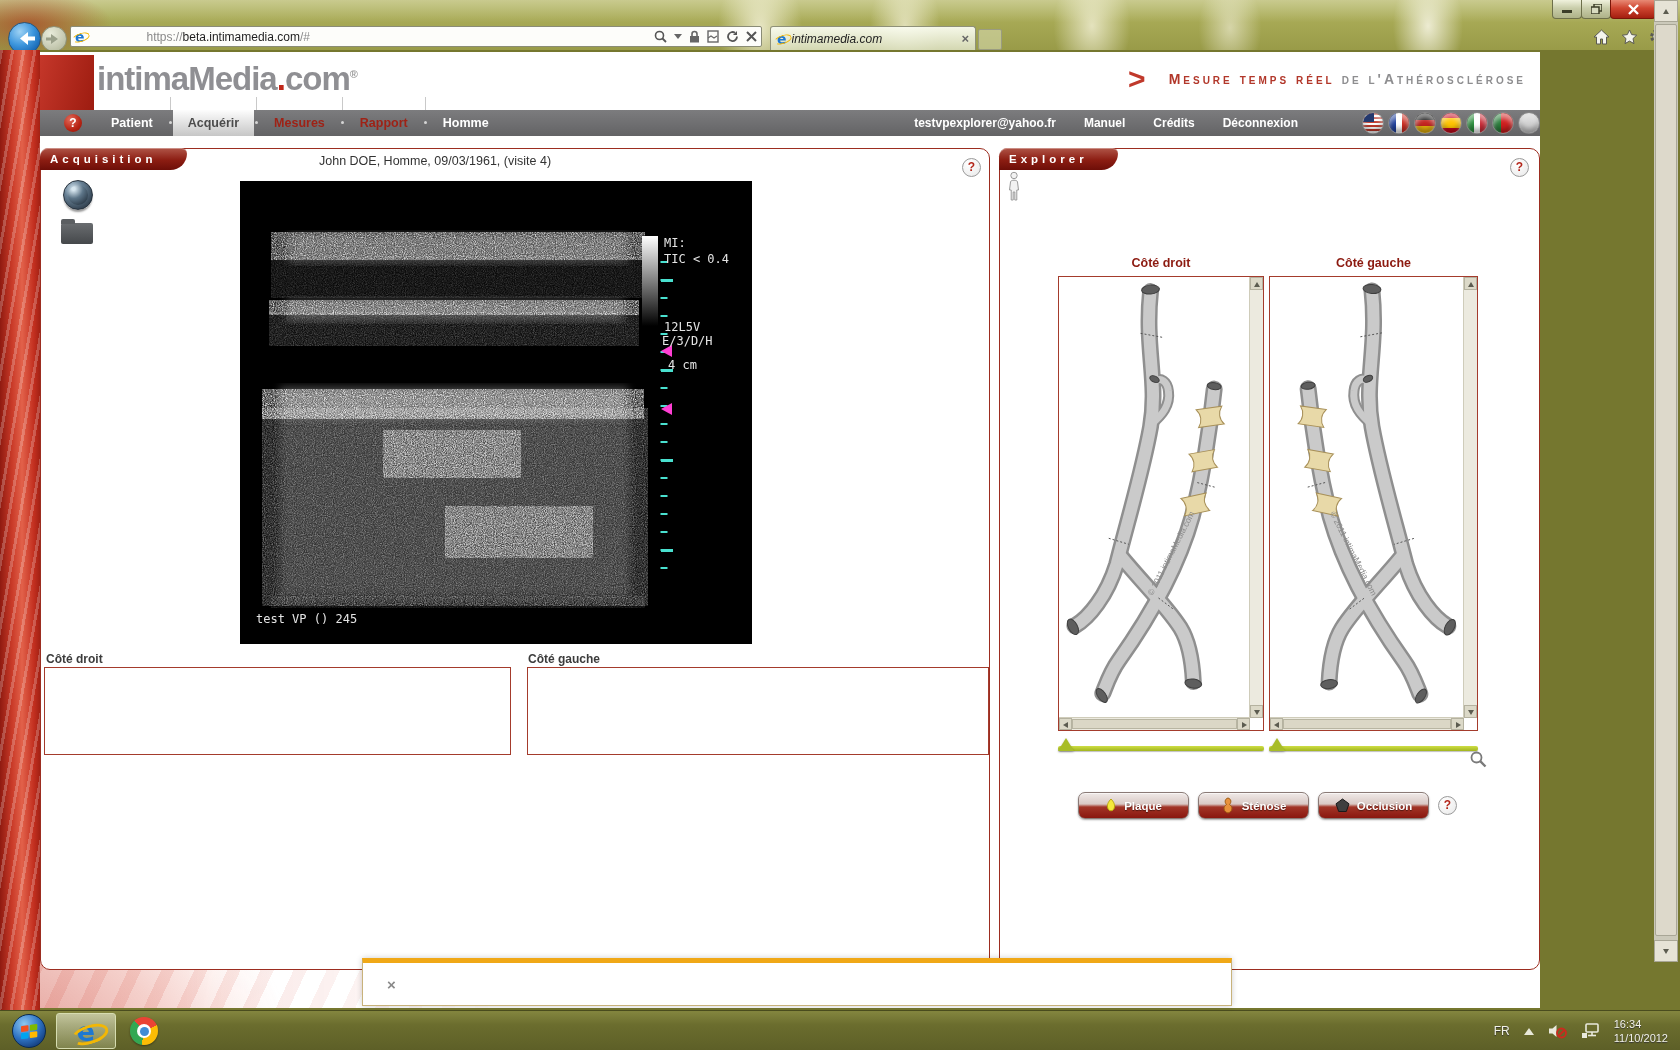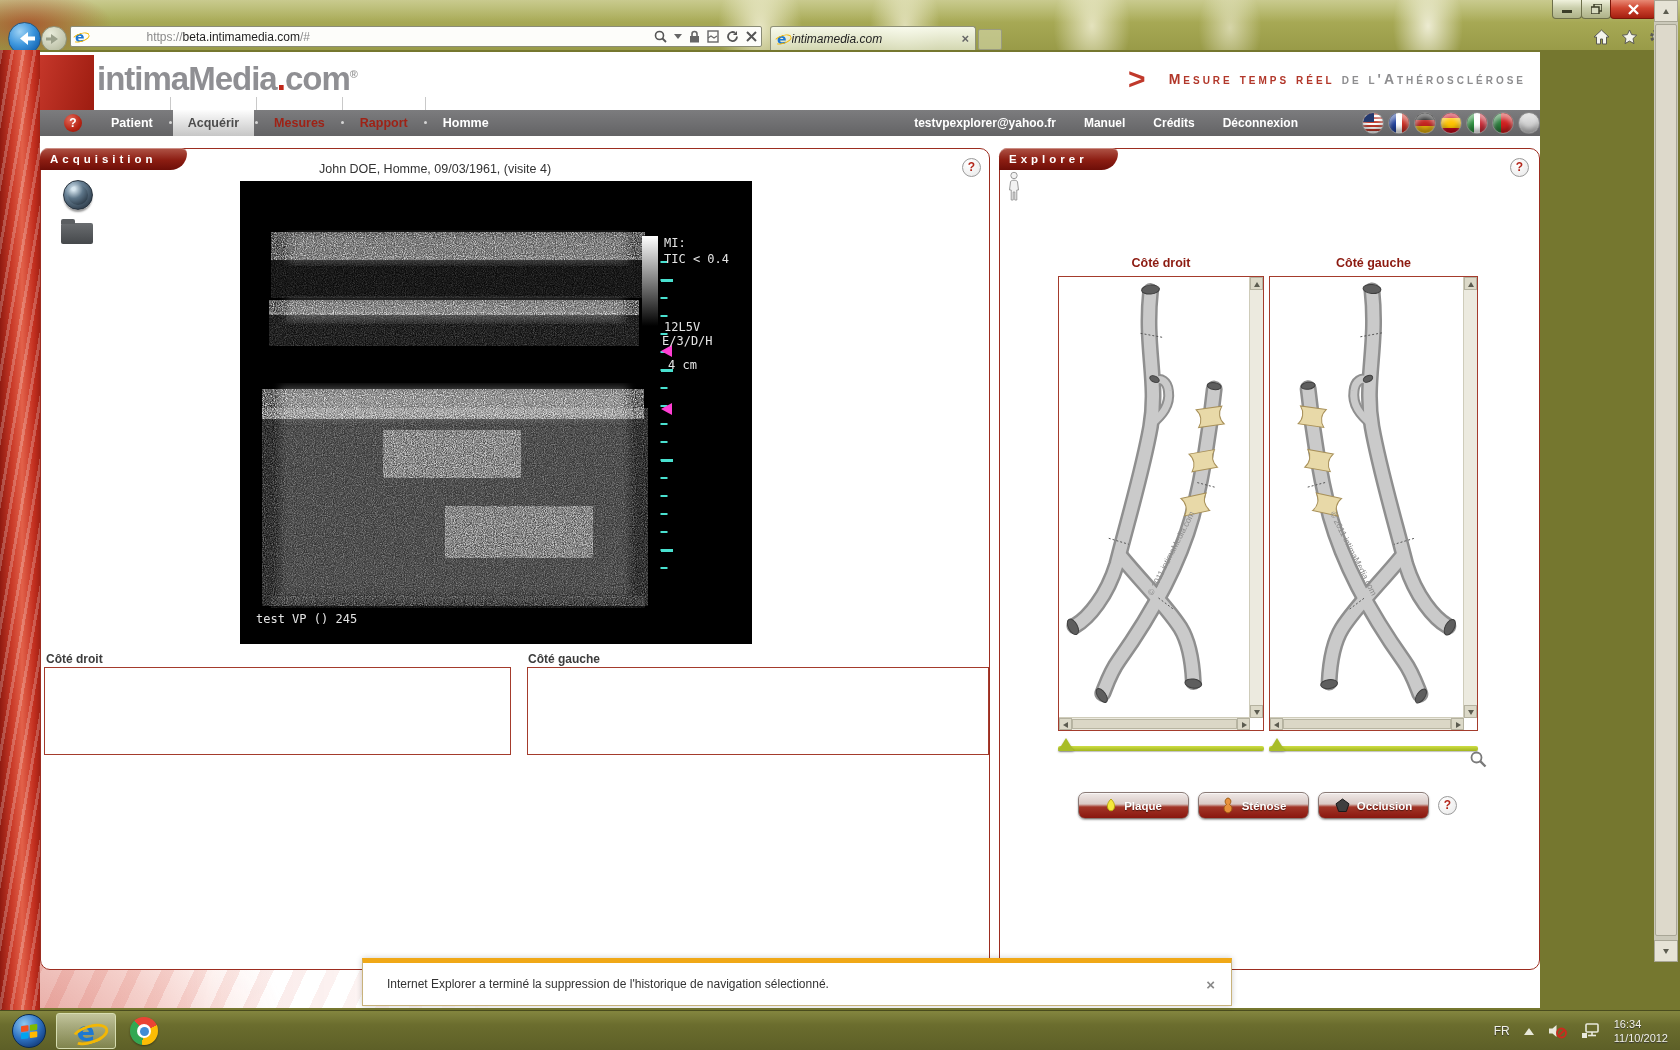--- a/index.html
+++ b/index.html
@@ -92,21 +92,21 @@
   .panel{position:absolute;top:96px;height:822px;border:1px solid #9c2d20;border-radius:10px;background:#fff;box-sizing:border-box;}
   #panel-acq{left:0;width:950px;}
   #panel-aff{left:959px;width:541px;}
   .panel-tab{position:absolute;left:-1px;top:-1px;height:22px;line-height:22px;color:#fff;
     font-size:11.5px;font-weight:bold;letter-spacing:4px;padding:0 30px 0 10px;
     background:linear-gradient(180deg,#b05548 0%,#8c1d12 55%,#6d0e08 100%);
     border-radius:9px 6px 18px 0;box-shadow:inset 0 1px 0 rgba(255,255,255,.35);}
   .panel-help{position:absolute;width:17px;height:17px;border-radius:50%;border:1px solid #9a9a9a;
     background:radial-gradient(circle at 35% 30%,#fff,#e8e8e8);color:#b3261a;font-weight:bold;
     font-size:12px;text-align:center;line-height:17px;}
-  #patient-line{position:absolute;left:278px;top:5px;font-size:12.5px;color:#333;margin-top:8px;}
+  #patient-line{position:absolute;left:278px;top:5px;font-size:12.5px;color:#333;}
   
   #cam-icon{position:absolute;left:22px;top:31px;width:28px;height:28px;border-radius:50%;
     border:1px solid #2a3540;background:radial-gradient(circle at 34% 28%, #d7e6ef 6%, #5d7588 35%, #1d2935 75%, #10161d);
     box-shadow:inset 0 0 0 4px rgba(130,160,185,.25), 0 3px 2px -1px rgba(0,0,0,.4);}
   #folder-icon{position:absolute;left:20px;top:74px;width:32px;height:21px;border-radius:2px;
     background:linear-gradient(#6a6d70,#45484b);}
   #folder-icon::before{content:'';position:absolute;left:0;top:-4px;width:14px;height:5px;
     border-radius:2px 2px 0 0;background:#5c5f62;}
   #us-img{position:absolute;left:199px;top:32px;width:512px;height:463px;background:#000;}
   .side-label{position:absolute;font-size:12px;font-weight:bold;color:#3c3c3c;}
@@ -527,21 +527,20 @@
                 <polygon points="7.5,1 14,5.8 11.3,13.5 3.7,13.5 1,5.8" fill="#3f3f3f" stroke="#1a1a1a"></polygon>
               </svg>
             <span>Occlusion</span>
           </div>
           <div class="panel-help" style="position:static;">?</div>
         </div>
       </div>
     </div>
 
     <div id="notif">
-      <span class="n-text">Internet Explorer a terminé la suppression de l'historique de navigation sélectionné.</span>
       <span class="n-close">×</span>
     </div>
   </div>
 
   <div id="scrollbar">
     <div class="sb-end top">
         <i class="tri u"></i>
       </div>
     <div id="sb-thumb"></div>
     <div class="sb-end bot">

